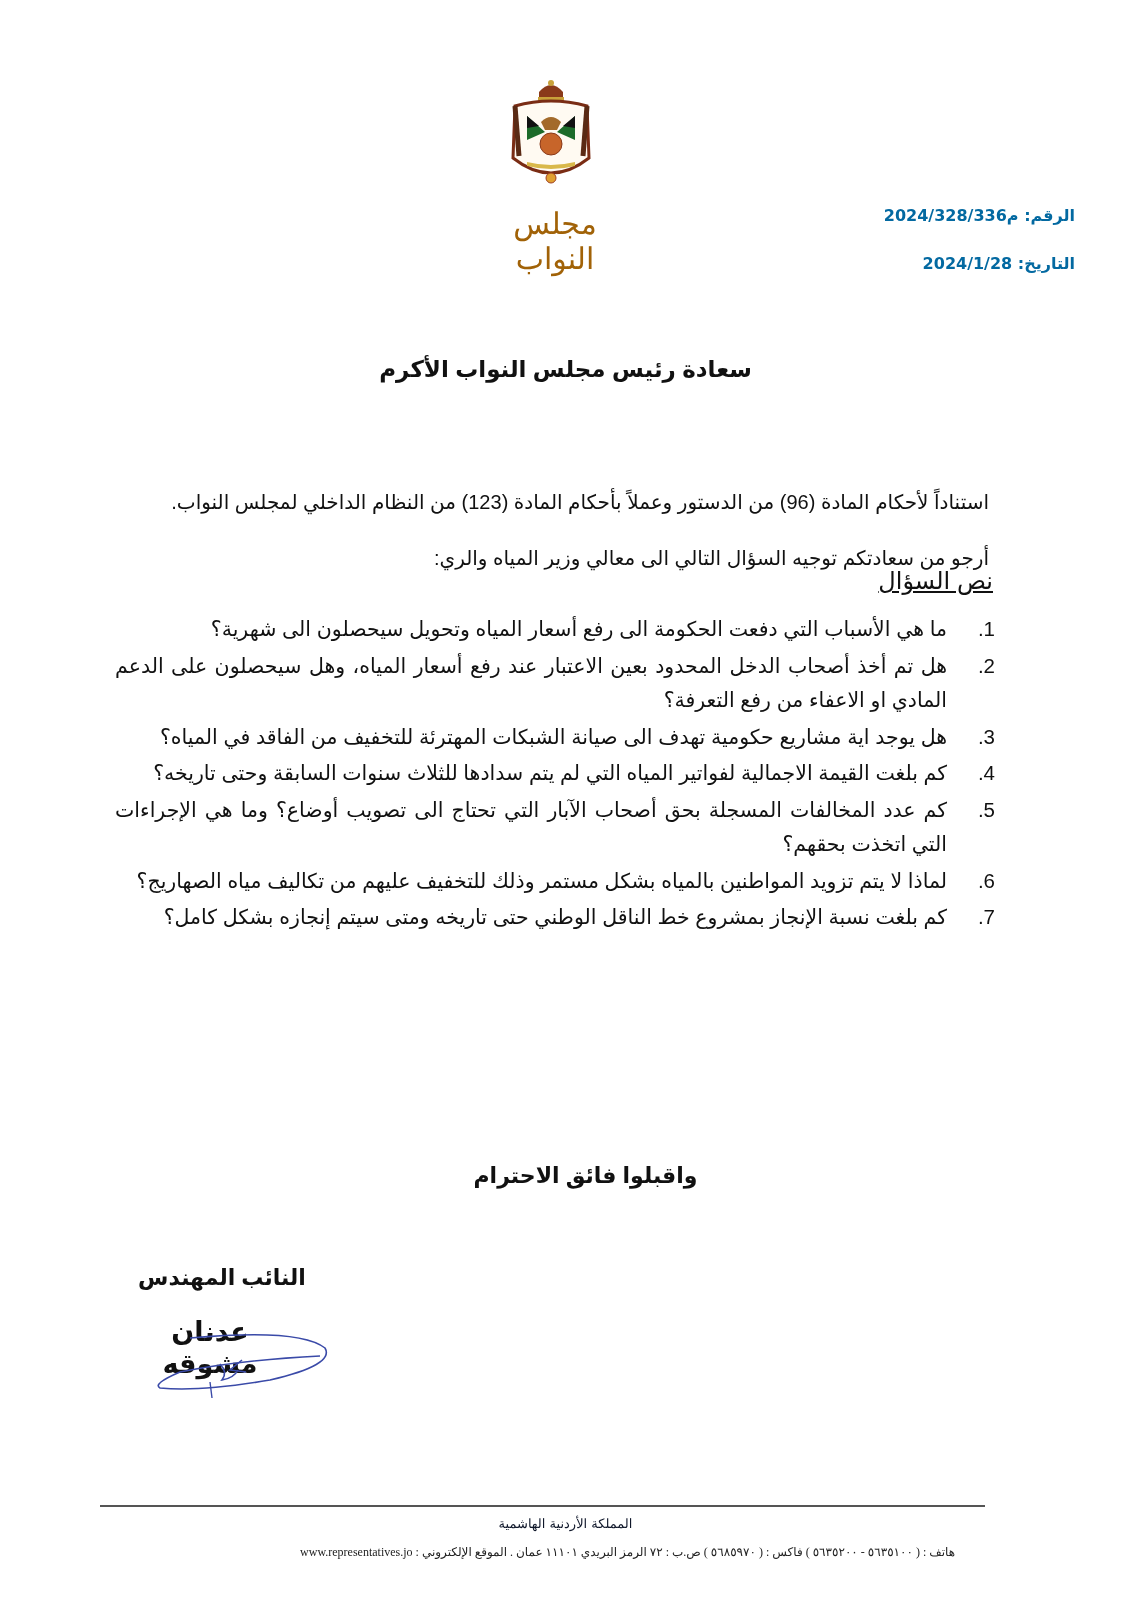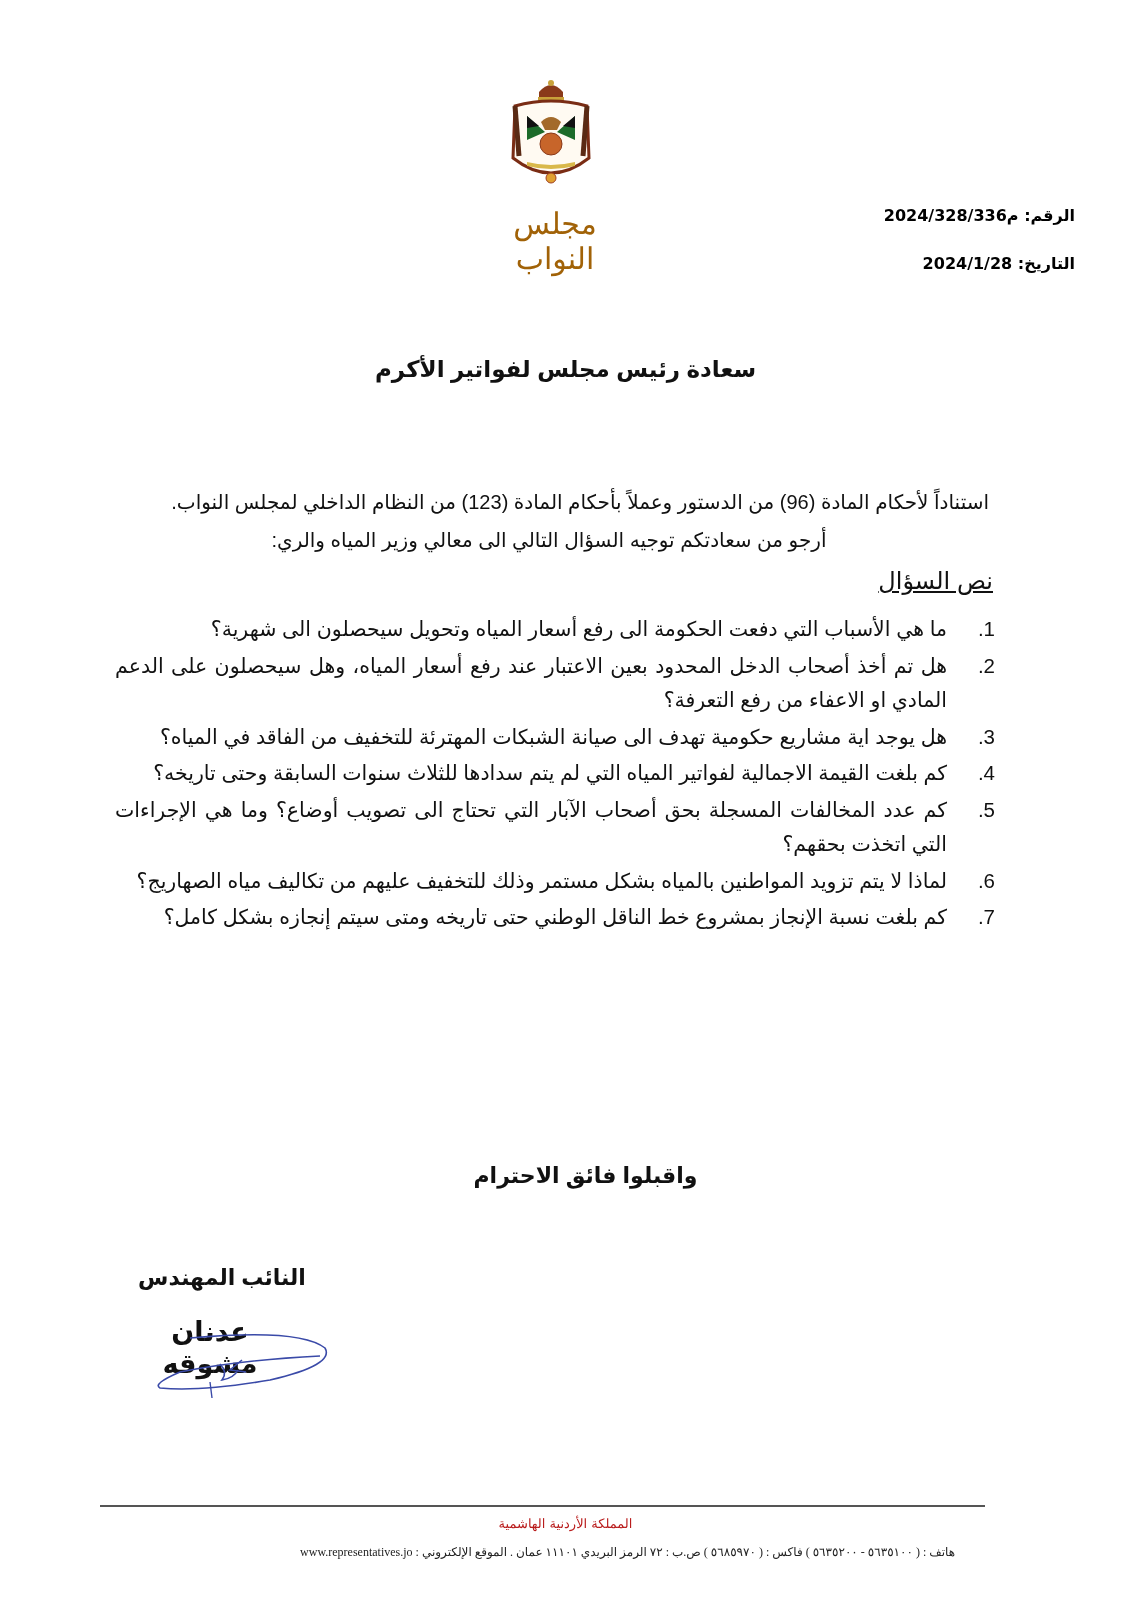--- a/index.html
+++ b/index.html
@@ -1,34 +1,34 @@
 <!DOCTYPE html>
 <html><head>
 <meta charset="utf-8">
 <style>
   html, body { margin: 0; padding: 0; background: #ffffff; }
   body { width: 1131px; height: 1600px; position: relative; overflow: hidden; font-family: "Liberation Sans", "DejaVu Sans", sans-serif; color: #111; }
   .abs { position: absolute; }
   .emblem { left: 505px; top: 78px; width: 92px; height: 118px; }
   .council-calligraphy { left: 490px; top: 206px; width: 130px; text-align: center; font-family: "DejaVu Serif", serif; font-size: 30px; direction: rtl; color: #a16207; }
-  .ref-line { right: 56px; font-family: "DejaVu Sans", sans-serif; font-weight: bold; font-size: 16px; direction: rtl; text-align: right; color: #000000; }
+  .ref-line { right: 56px; font-family: "DejaVu Sans", sans-serif; font-weight: bold; font-size: 16px; direction: rtl; text-align: right; color: #0369a1; }
   .ref-line .val { direction: ltr; unicode-bidi: embed; }
   .recipient { left: 0; width: 1131px; top: 356px; text-align: center; font-weight: bold; font-size: 23px; direction: rtl; }
   .para { right: 142px; width: 880px; direction: rtl; text-align: right; font-size: 20px; }
   .q-label { right: 138px; top: 567px; font-size: 24px; text-decoration: underline; direction: rtl; }
   .questions { right: 136px; top: 612px; width: 880px; direction: rtl; }
   .question { display: flex; flex-direction: row; font-size: 20.5px; line-height: 34.5px; margin-bottom: 2px; }
   .question .num { width: 40px; flex: 0 0 40px; text-align: right; }
   .question .txt { flex: 1; text-align: justify; text-align-last: right; padding-right: 8px; }
   .closing { left: 0; width: 1131px; top: 1163px; text-align: center; font-weight: bold; font-size: 22px; direction: rtl; padding-left: 0; margin-left: 20px; }
   .sig-title { left: 132px; width: 180px; top: 1265px; text-align: center; font-weight: bold; font-size: 22px; direction: rtl; }
   .sig-name { left: 120px; width: 180px; top: 1316px; text-align: center; font-weight: bold; font-size: 27px; direction: rtl; }
   .signature { left: 150px; top: 1320px; width: 190px; height: 90px; }
   .footer-rule { left: 100px; top: 1505px; width: 885px; height: 2px; background: #555; }
-  .kingdom { left: 0; width: 1131px; top: 1516px; text-align: center; font-family: "DejaVu Serif", serif; font-size: 13px; direction: rtl; color: #b91c1c; }
+  .kingdom { left: 0; width: 1131px; top: 1516px; text-align: center; font-family: "DejaVu Serif", serif; font-size: 13px; direction: rtl; color: #0f172a; }
   .footer-contact { left: 100px; width: 855px; top: 1545px; text-align: right; direction: rtl; font-family: "Liberation Serif", serif; font-size: 12px; color: #222; white-space: nowrap; }
 </style>
 </head>
 <body>
 
 <svg class="abs emblem" viewBox="0 0 92 118">
 
   <path d="M34 14 Q46 0 58 14 L58 20 L34 20 Z" fill="#8a3a1a"></path>
   <circle cx="46" cy="5" r="3" fill="#c9a23a"></circle>
   <rect x="33" y="19" width="26" height="4" fill="#c9a23a"></rect>
@@ -54,24 +54,24 @@
 
 <div class="abs ref-line" style="top:206px;">
   <span>الرقم:</span>
   <span class="val">م2024/328/336</span>
 </div>
 <div class="abs ref-line" style="top:254px;">
   <span>التاريخ:</span>
   <span class="val">2024/1/28</span>
 </div>
 
-<div class="abs recipient">سعادة رئيس مجلس لفواتير الأكرم</div>
+<div class="abs recipient">سعادة رئيس مجلس النواب الأكرم</div>
 
 <div class="abs para" style="top:490px;">استناداً لأحكام المادة (96) من الدستور وعملاً بأحكام المادة (123) من النظام الداخلي لمجلس النواب.</div>
-<div class="abs para" style="top:528px;text-align:center;">أرجو من سعادتكم توجيه السؤال التالي الى معالي وزير المياه والري:</div>
+<div class="abs para" style="top:546px;">أرجو من سعادتكم توجيه السؤال التالي الى معالي وزير المياه والري:</div>
 <div class="abs q-label">نص السؤال</div>
 
 <div class="abs questions">
   <div class="question">
     <span class="num">1.</span>
     <span class="txt">ما هي الأسباب التي دفعت الحكومة الى رفع أسعار المياه وتحويل سيحصلون الى شهرية؟</span>
   </div>
   <div class="question">
     <span class="num">2.</span>
     <span class="txt">هل تم أخذ أصحاب الدخل المحدود بعين الاعتبار عند رفع أسعار المياه، وهل سيحصلون على الدعم المادي او الاعفاء من رفع التعرفة؟</span>

